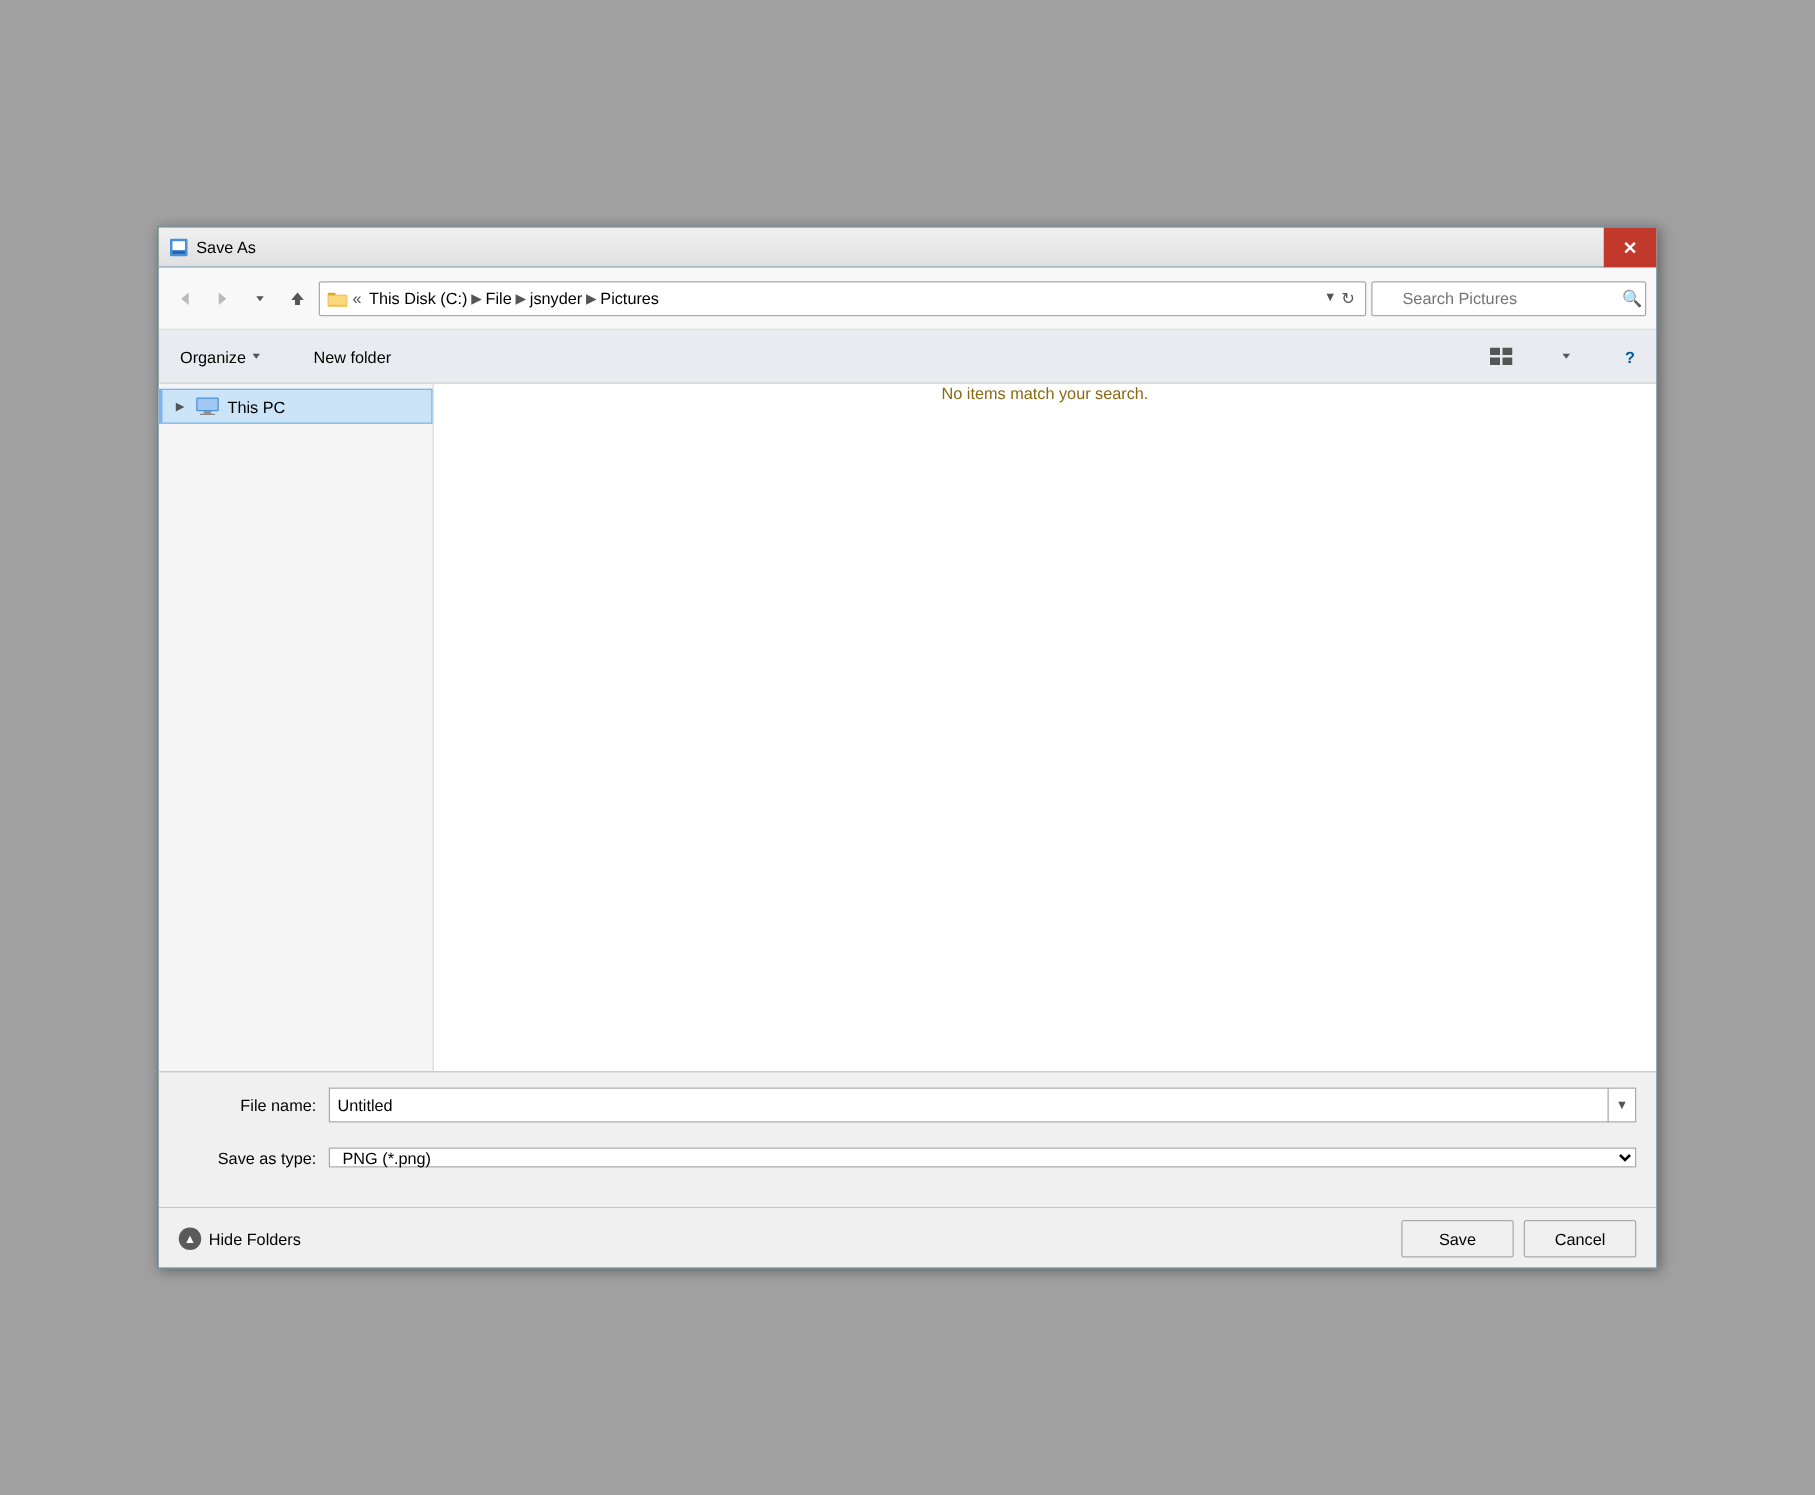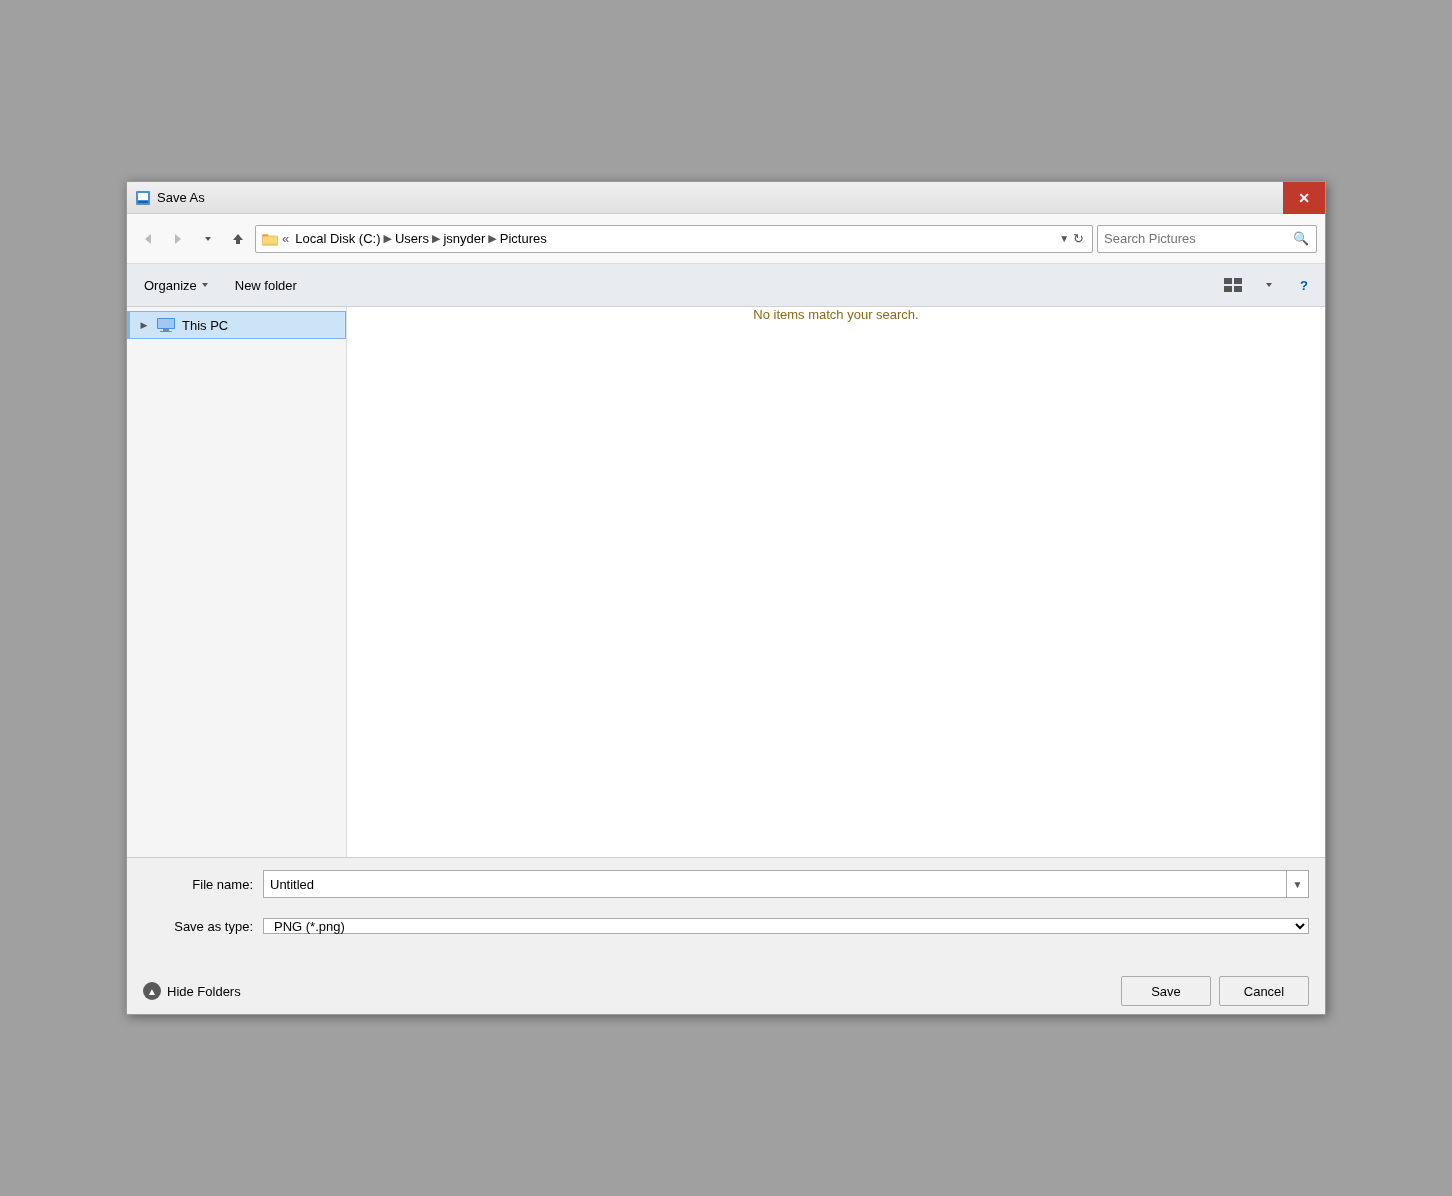--- a/index.html
+++ b/index.html
@@ -129,21 +129,21 @@
       font-size: 13px;
       color: #555;
       padding: 0 2px;
     }
     .search-box {
       display: flex;
       align-items: center;
       border: 1px solid #aaa;
       background: white;
       height: 28px;
-      padding: 0 6px;
+      padding: 0 24px;
       border-radius: 2px;
       width: 220px;
     }
     .search-input {
       border: none;
       outline: none;
       background: transparent;
       flex: 1;
       font-size: 13px;
       color: #888;
@@ -152,21 +152,21 @@
       color: #555;
       font-size: 13px;
     }
     
     .toolbar {
       background: #e8ecf0;
       border-bottom: 1px solid #d0d0d0;
       display: flex;
       align-items: center;
       padding: 21px 8px;
-      gap: 8px;
+      gap: 24px;
       height: 38px;
     }
     .toolbar-btn {
       background: none;
       border: 1px solid transparent;
       border-radius: 2px;
       padding: 3px 8px;
       cursor: pointer;
       font-size: 13px;
       display: flex;
@@ -400,23 +400,23 @@
     <div class="address-bar">
 
       <svg class="address-icon" viewBox="0 0 20 16">
         <rect x="0" y="4" width="20" height="12" fill="#f0c060" rx="1"></rect>
         <rect x="0" y="2" width="8" height="4" fill="#e0a030" rx="1"></rect>
         <rect x="0" y="4" width="20" height="12" fill="#f0c060" rx="1" opacity="0.7"></rect>
         <rect x="1" y="5" width="18" height="9" fill="#f8d878" rx="0"></rect>
       </svg>
       <div class="breadcrumb">
         <span style="color:#555; margin-right:4px;">«</span>
-        <span class="breadcrumb-item">Local Disk (C:)</span>
+        <span class="breadcrumb-item">This Disk (C:)</span>
         <span class="breadcrumb-sep">▶</span>
-        <span class="breadcrumb-item">Users</span>
+        <span class="breadcrumb-item">File</span>
         <span class="breadcrumb-sep">▶</span>
         <span class="breadcrumb-item">jsnyder</span>
         <span class="breadcrumb-sep">▶</span>
         <span class="breadcrumb-item">Pictures</span>
       </div>
       <button class="address-dropdown">▼</button>
       <button class="address-refresh">↻</button>
     </div>
     <div class="search-box">
       <input class="search-input" type="text" value="" placeholder="Search Pictures" style="">

